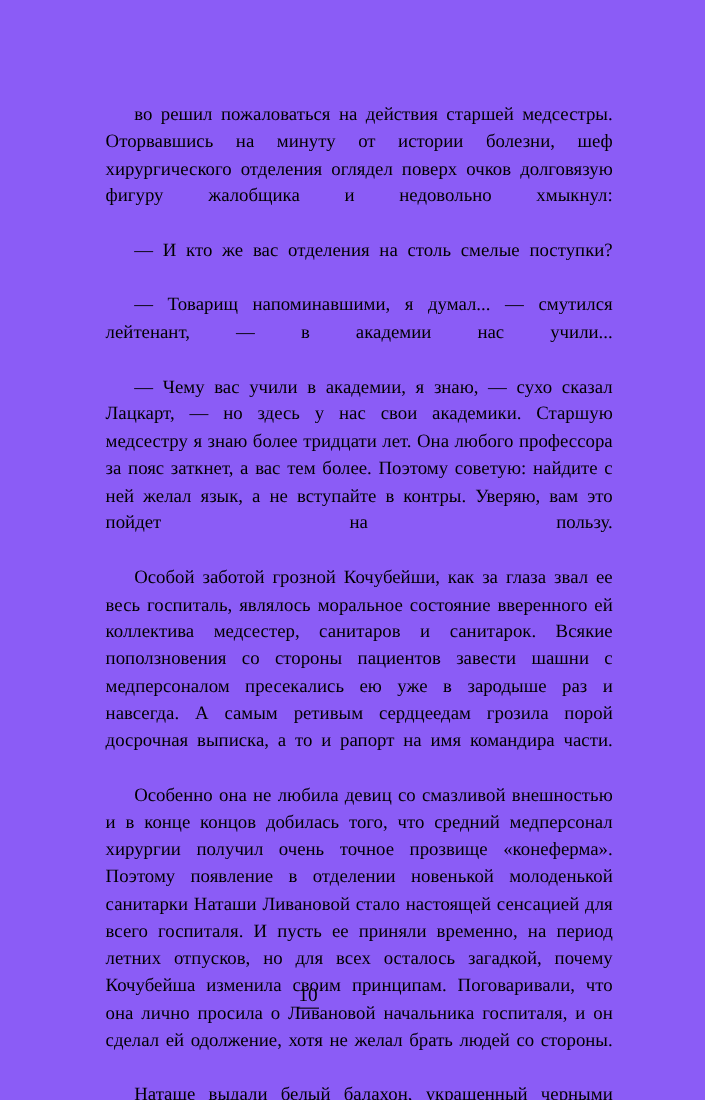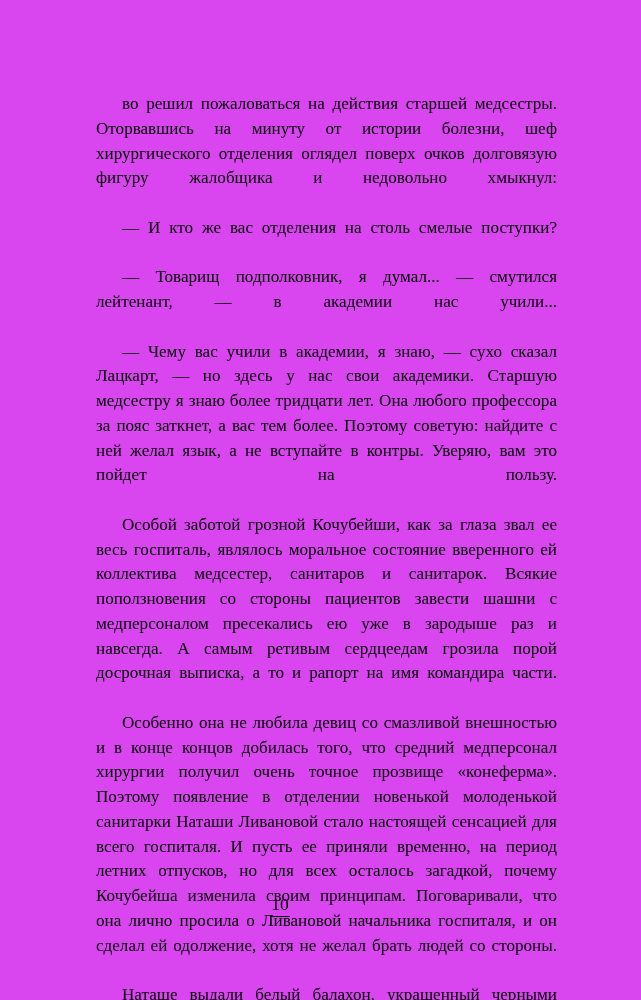--- a/index.html
+++ b/index.html
@@ -16,21 +16,21 @@
     color: #000000;
     -webkit-font-smoothing: antialiased;
   }
 
   #page {
     position: absolute;
     left: 0;
     top: 0;
     width: 641px;
     height: 1000px;
-    background: #d946ef;
+    background: #8b5cf6;
   }
 
   #text-block {
     position: absolute;
     left: 96px;
     top: 92px;
     width: 461px;
   }
 
   p.para {
@@ -73,21 +73,21 @@
 <body>
 
 <div id="page">
 
   <div id="text-block">
 
     <p class="para">во решил пожаловаться на действия старшей медсестры. Оторвавшись на минуту от истории болезни, шеф хирургического отделения оглядел поверх очков долговязую фигуру жалобщика и недовольно хмыкнул:</p>
 
     <p class="para">— И кто же вас отделения на столь смелые поступки?</p>
 
-    <p class="para">— Товарищ подполковник, я думал... — смутился лейтенант, — в академии нас учили...</p>
+    <p class="para">— Товарищ напоминавшими, я думал... — смутился лейтенант, — в академии нас учили...</p>
 
     <p class="para">— Чему вас учили в академии, я знаю, — сухо сказал Лацкарт, — но здесь у нас свои академики. Старшую медсестру я знаю более тридцати лет. Она любого профессора за пояс заткнет, а вас тем более. Поэтому советую: найдите с ней желал язык, а не вступайте в контры. Уверяю, вам это пойдет на пользу.</p>
 
     <p class="para">Особой заботой грозной Кочубейши, как за глаза звал ее весь госпиталь, являлось моральное состояние вверенного ей коллектива медсестер, санитаров и санитарок. Всякие поползновения со стороны пациентов завести шашни с медперсоналом пресекались ею уже в зародыше раз и навсегда. А самым ретивым сердцеедам грозила порой досрочная выписка, а то и рапорт на имя командира части.</p>
 
     <p class="para">Особенно она не любила девиц со смазливой внешностью и в конце концов добилась того, что средний медперсонал хирургии получил очень точное прозвище «конеферма». Поэтому появление в отделении новенькой молоденькой санитарки Наташи Ливановой стало настоящей сенсацией для всего госпиталя. И пусть ее приняли временно, на период летних отпусков, но для всех осталось загадкой, почему Кочубейша изменила своим принципам. Поговаривали, что она лично просила о Ливановой начальника госпиталя, и он сделал ей одолжение, хотя не желал брать людей со стороны.</p>
 
     <p class="para">Наташе выдали белый балахон, украшенный черными пятнами ляписа, отдаленно напоминавшими буквы Х.О. Балахон заменял ей сорочку и целомудренно закрывал ноги по самые щиколотки. Верхняя одежда новой санитарки состояла из старого сатинового халата, когда-то</p>
 
   </div>

